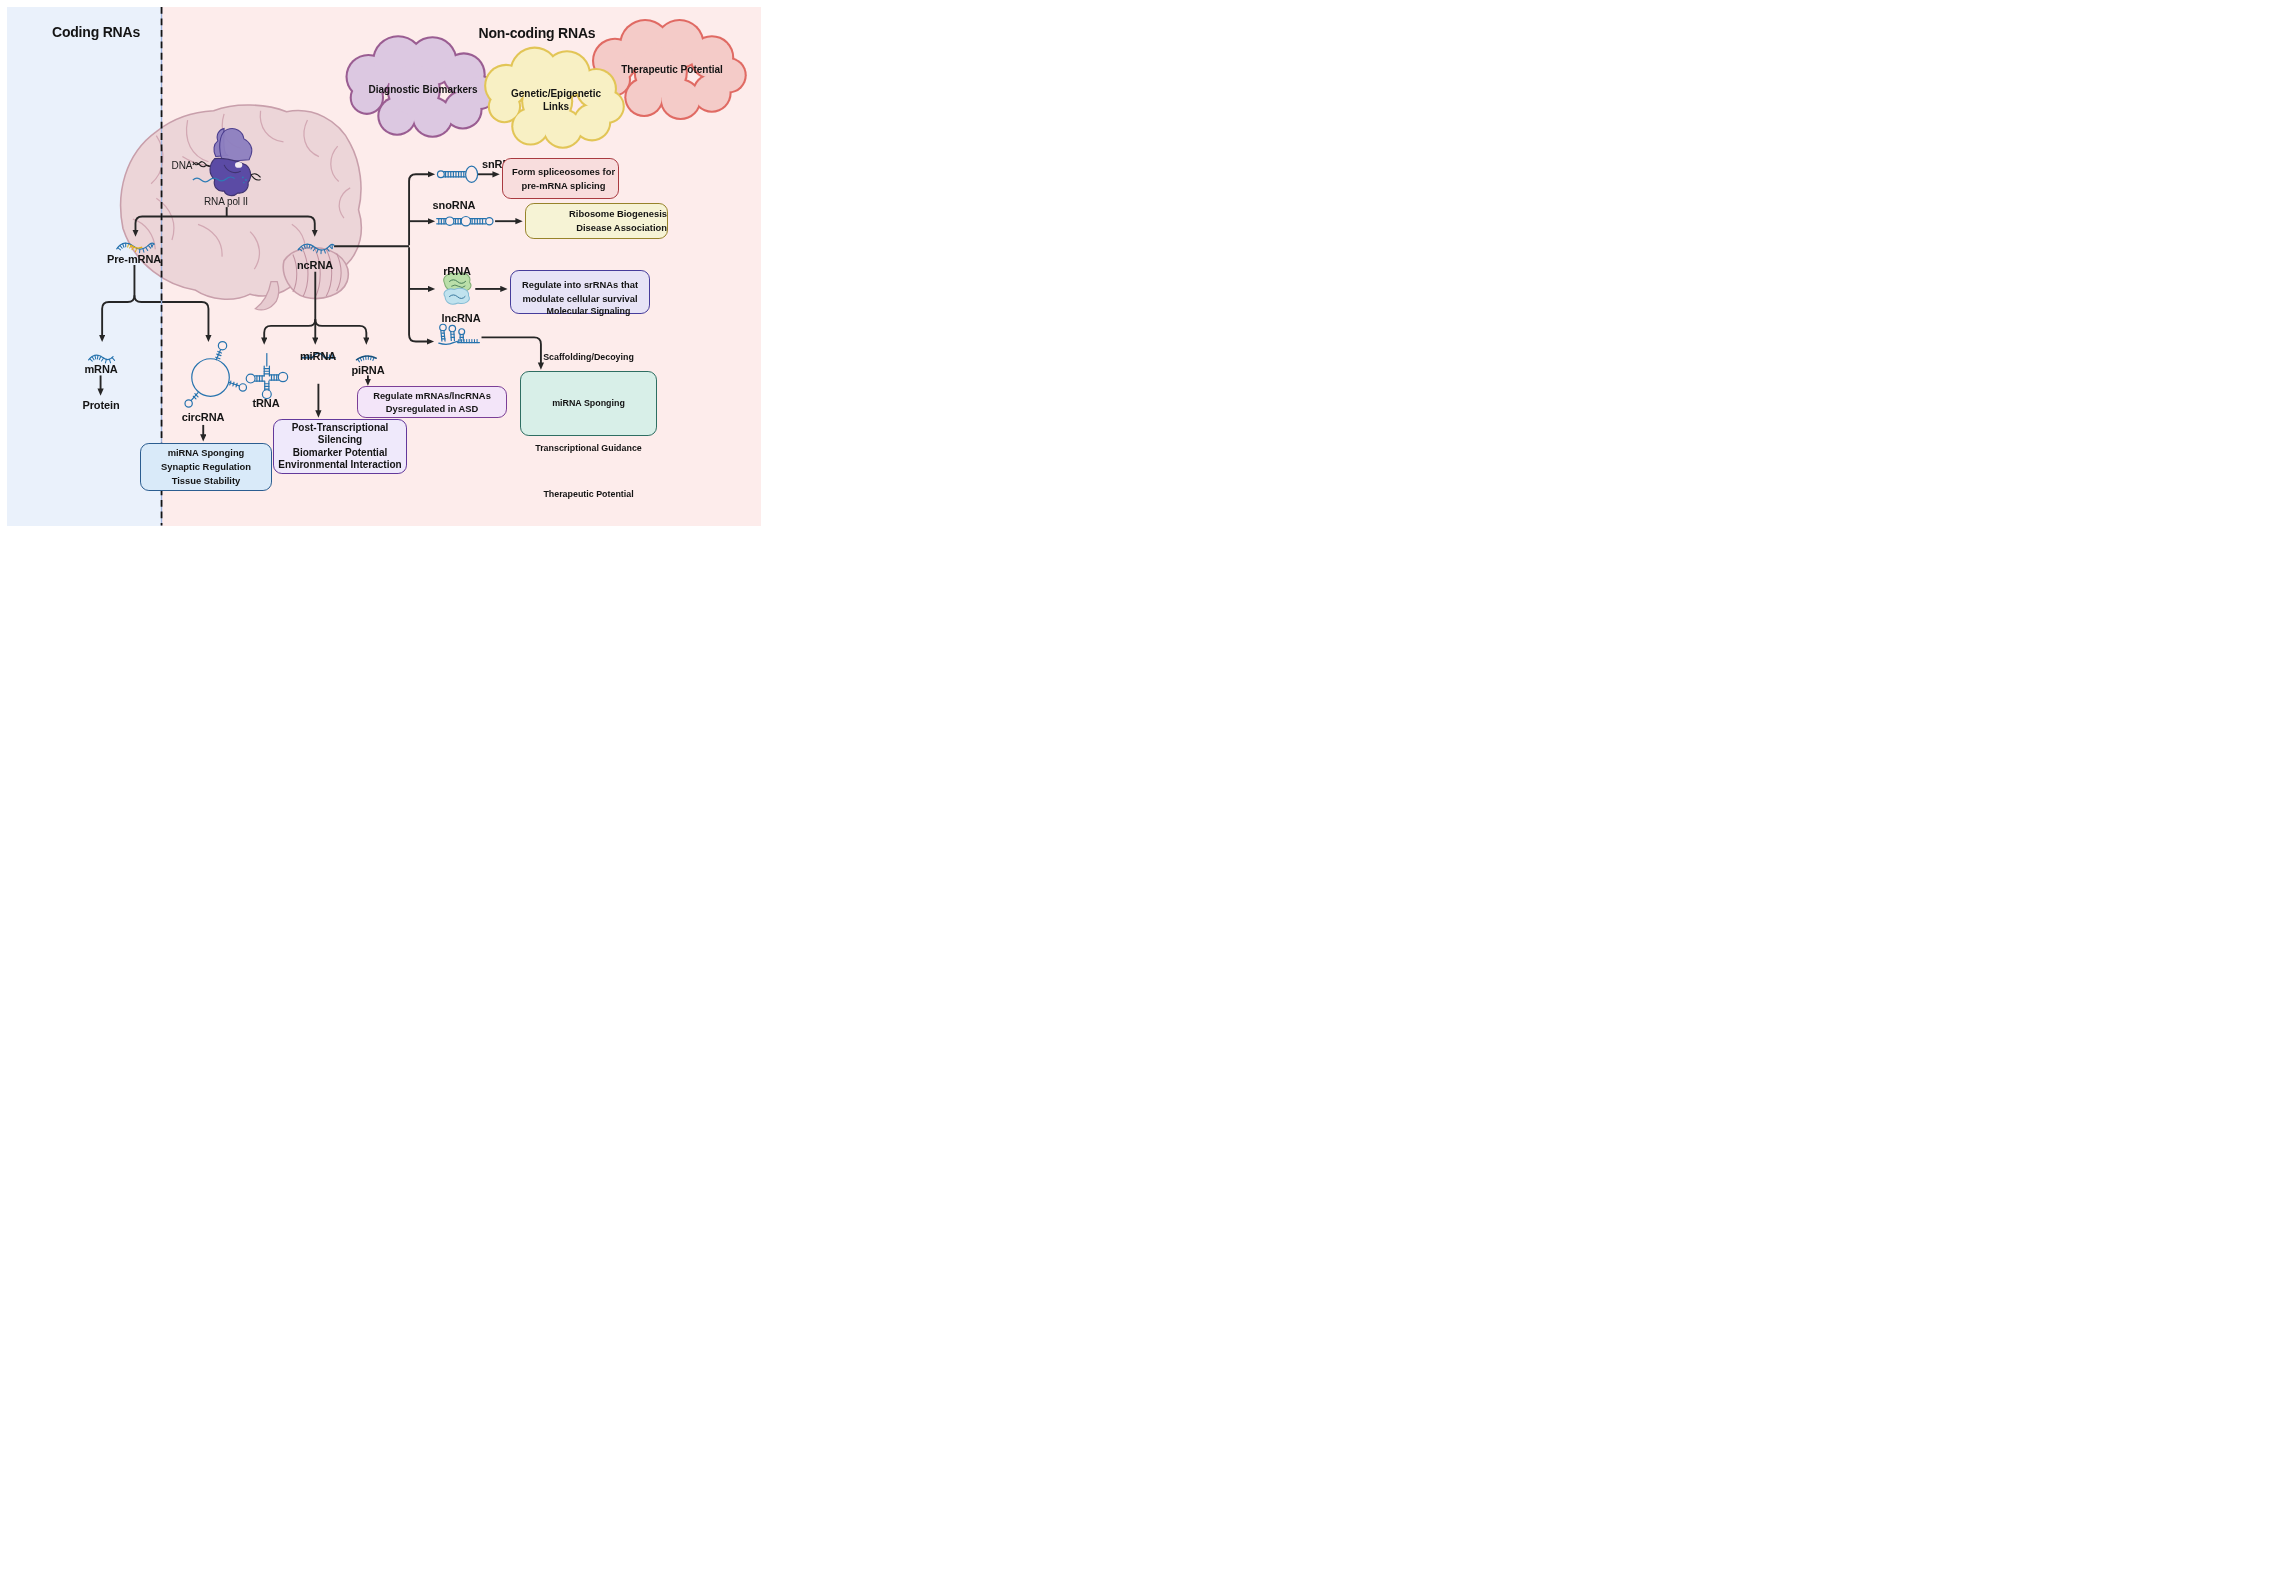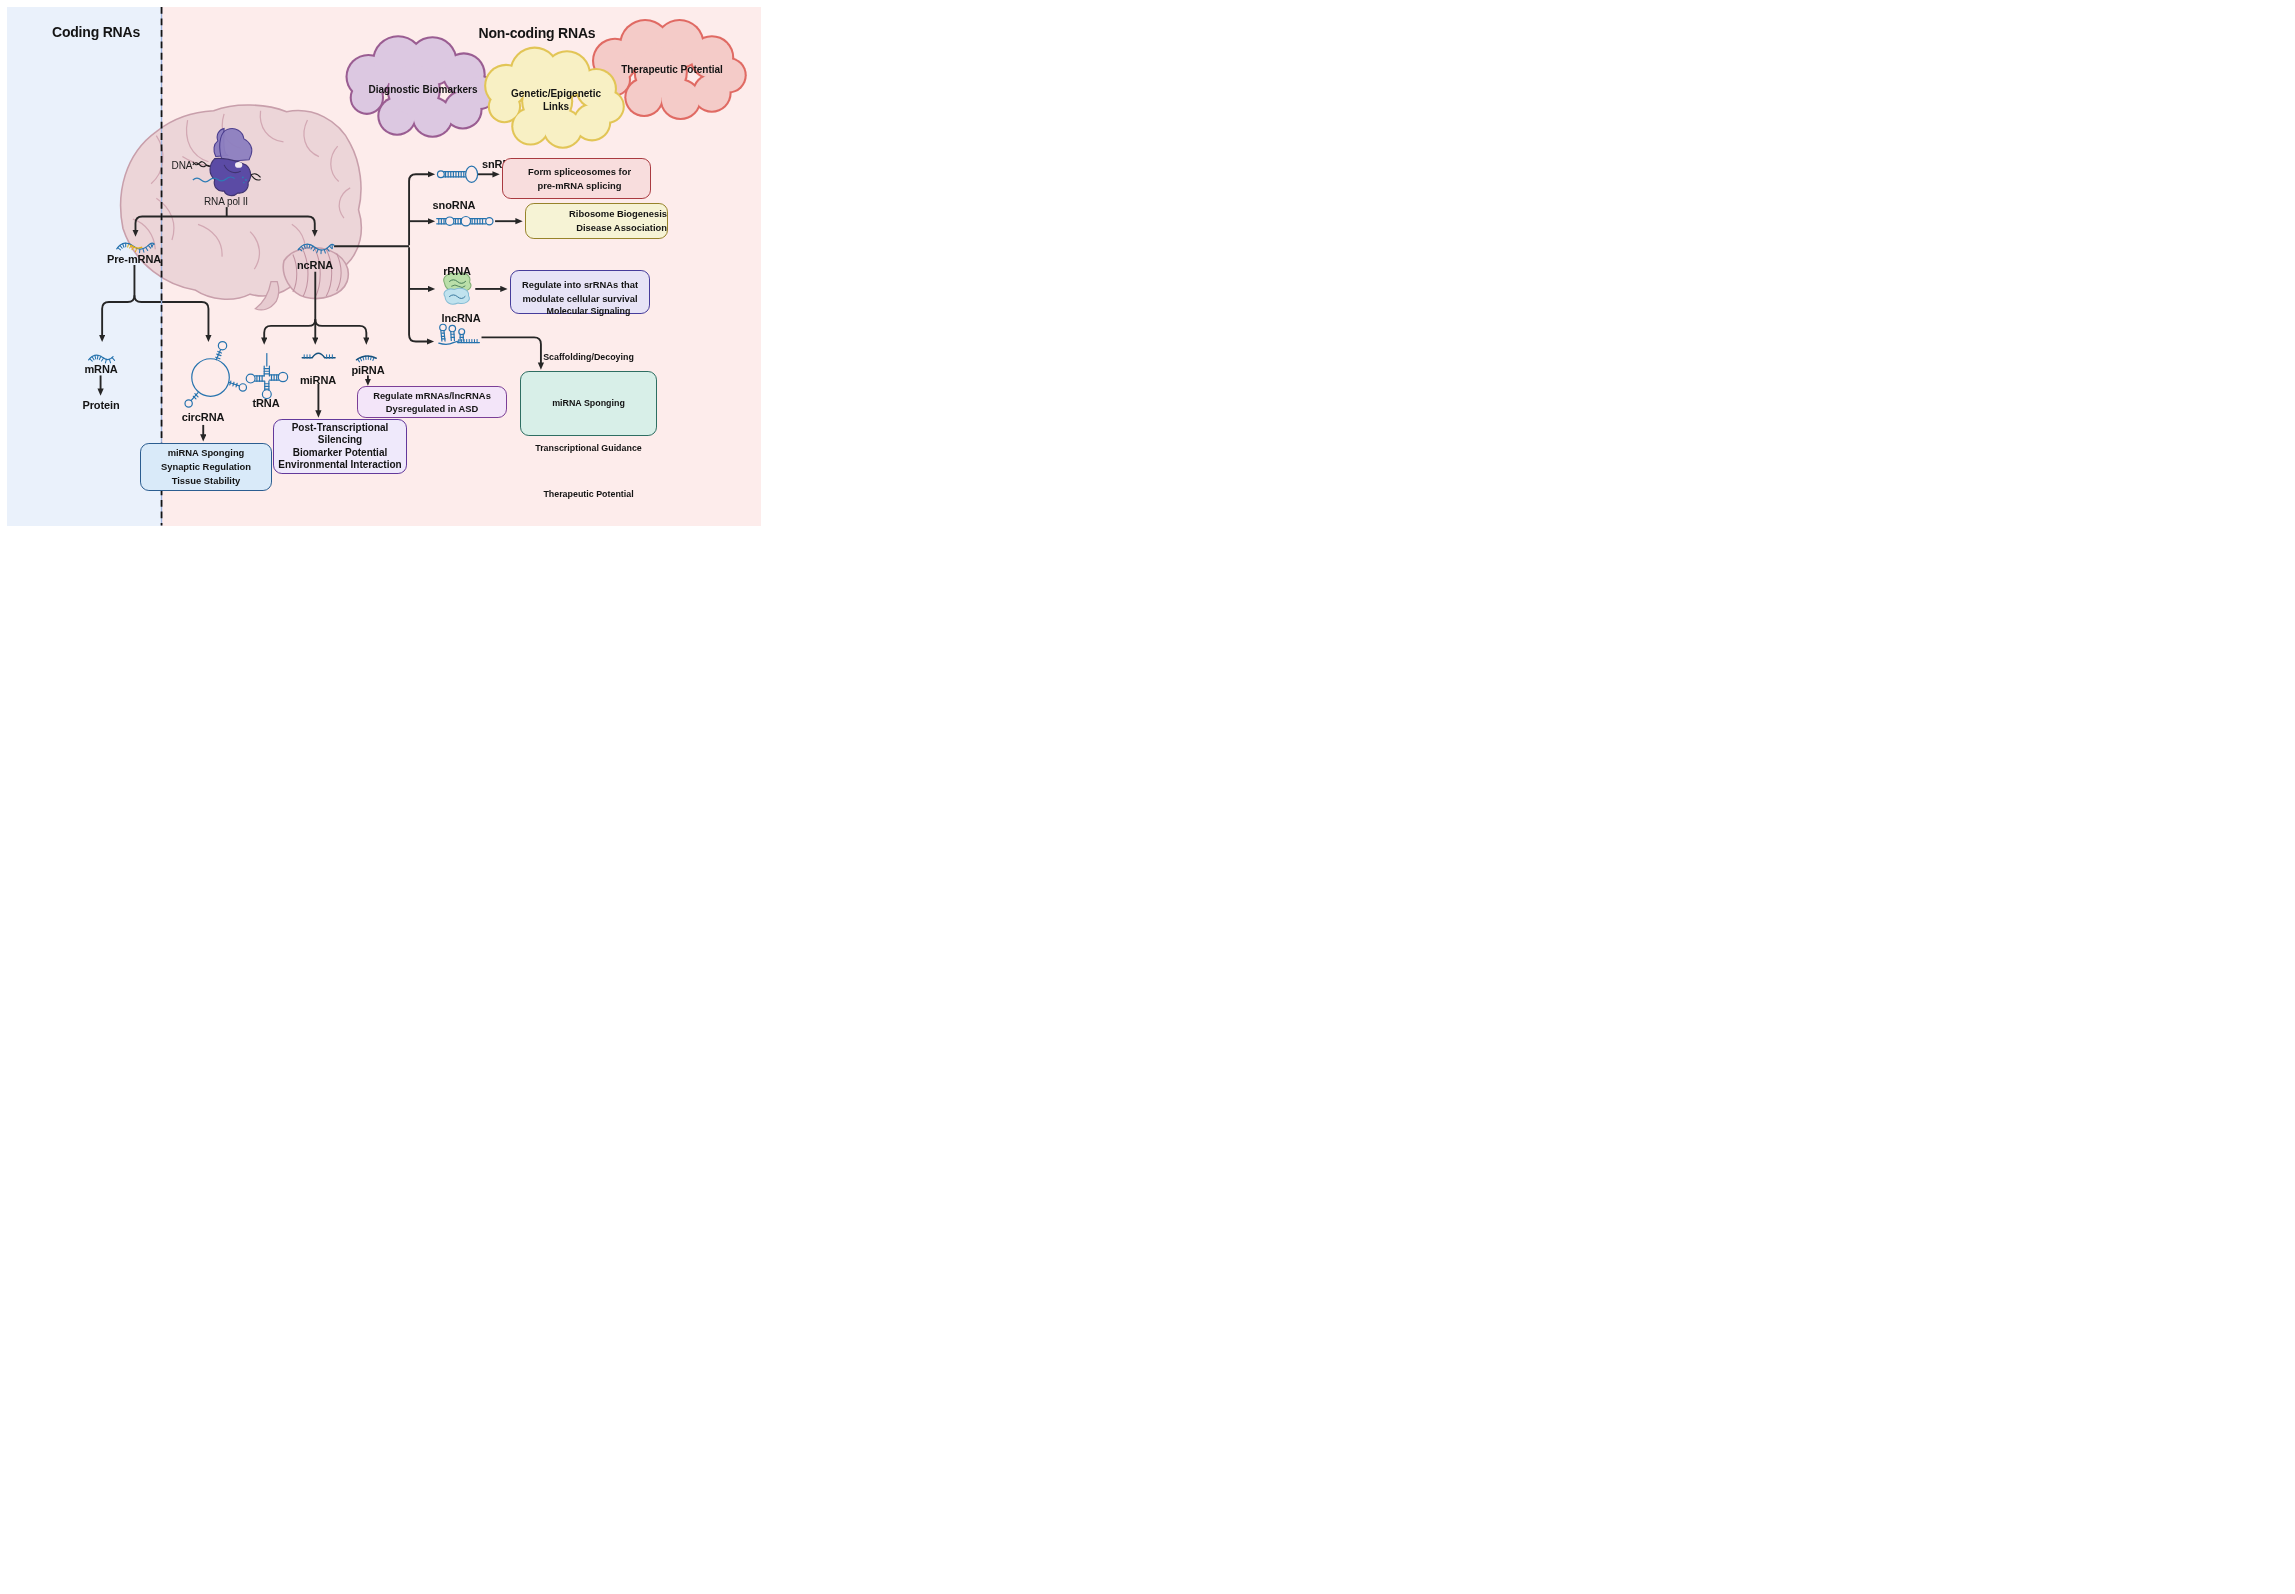--- a/index.html
+++ b/index.html
@@ -359,28 +359,28 @@
 
   <div class="lbl plain" style="left:182px;top:165px;">DNA</div>
   <div class="lbl plain" style="left:226px;top:201px;">RNA pol II</div>
 
   <div class="lbl" style="left:134px;top:259px;">Pre-mRNA</div>
   <div class="lbl" style="left:101px;top:369px;">mRNA</div>
   <div class="lbl" style="left:101px;top:405px;">Protein</div>
   <div class="lbl" style="left:203px;top:417px;">circRNA</div>
   <div class="lbl" style="left:315px;top:265px;">ncRNA</div>
   <div class="lbl" style="left:266px;top:403px;">tRNA</div>
-  <div class="lbl" style="left:318px;top:380px;">miRNA</div>
+  <div class="lbl" style="left:318px;top:356px;">miRNA</div>
   <div class="lbl" style="left:368px;top:370px;">piRNA</div>
   <div class="lbl" style="left:453px;top:164px;margin-left:47px;">snRNA</div>
   <div class="lbl" style="left:454px;top:205px;">snoRNA</div>
   <div class="lbl" style="left:457px;top:271px;">rRNA</div>
   <div class="lbl" style="left:461px;top:318px;">lncRNA</div>
 
-  <div class="fbox" style="left: 502px; top: 158px; width: 149px; height: 41px; font-size: 9.4px; line-height: 14px; background: rgb(248, 221, 221); border-color: rgb(169, 58, 64); padding-left: 6px;">
+  <div class="fbox" style="left: 502px; top: 158px; width: 117px; height: 41px; font-size: 9.4px; line-height: 14px; background: rgb(248, 221, 221); border-color: rgb(169, 58, 64); padding-left: 6px;">
     <div>Form spliceosomes for</div>
     <div>pre-mRNA splicing</div>
   </div>
   <div class="fbox" style="left: 525px; top: 203px; width: 143px; height: 36px; font-size: 9.4px; line-height: 14px; background: rgb(246, 243, 213); border-color: rgb(151, 131, 42); align-items: flex-end;">
     <div>Ribosome Biogenesis</div>
     <div>Disease Association</div>
   </div>
   <div class="fbox" style="left: 510px; top: 270px; width: 140px; height: 44px; font-size: 9.4px; line-height: 14px; background: rgb(231, 227, 246); border-color: rgb(70, 60, 155);">
     <div>Regulate into srRNAs that</div>
     <div>modulate cellular survival</div>

